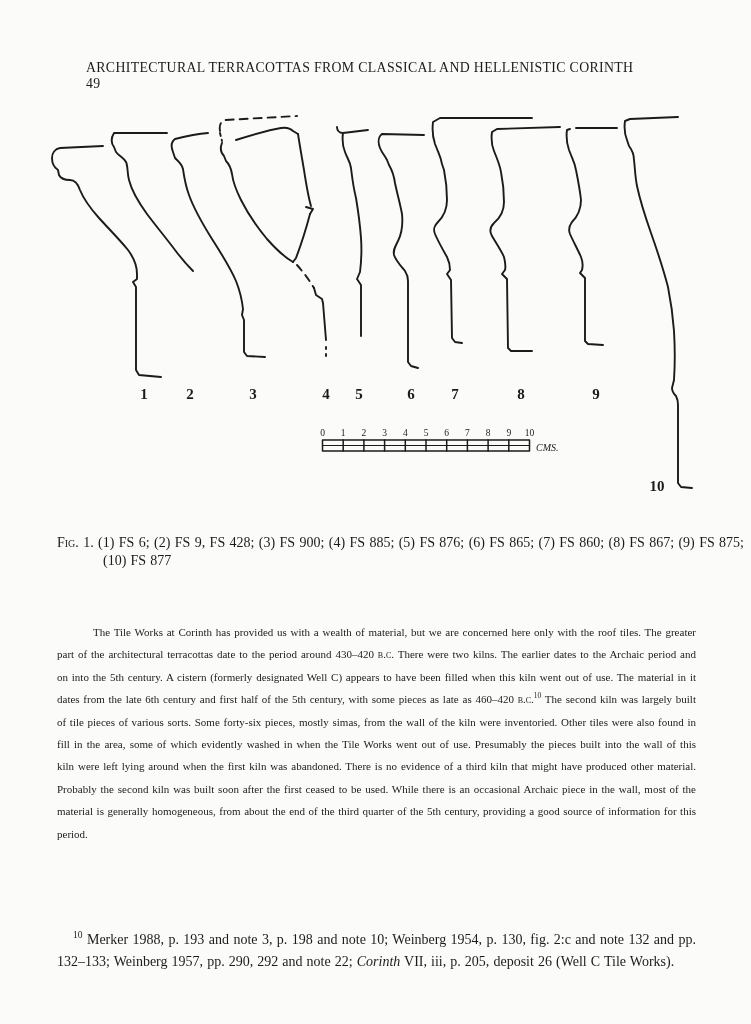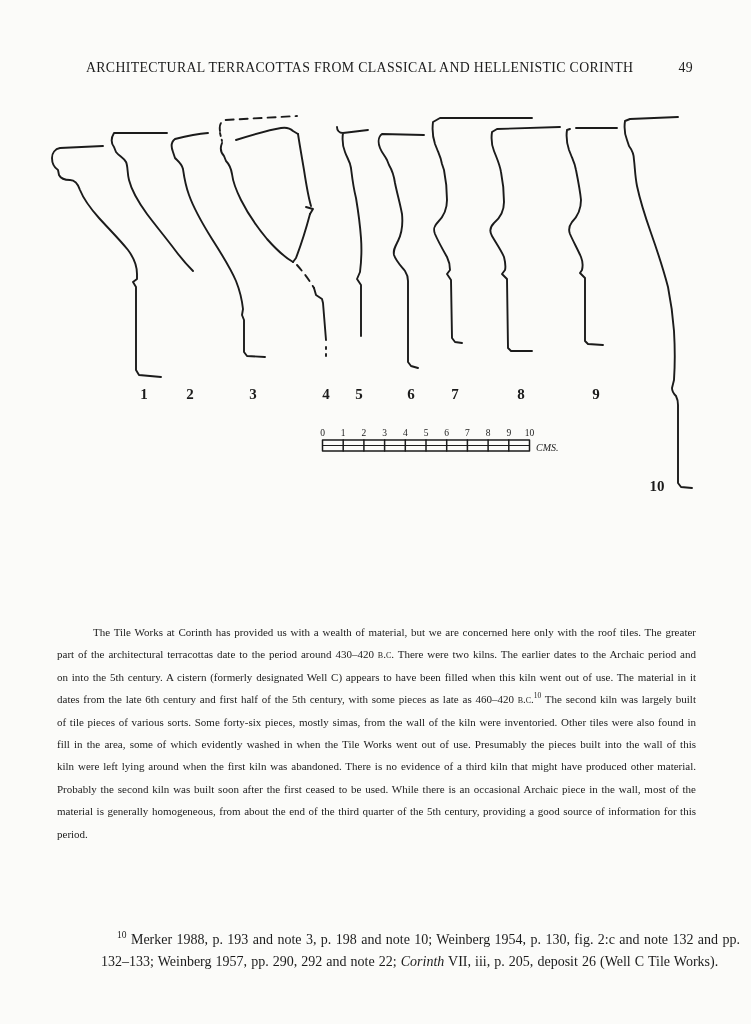--- a/index.html
+++ b/index.html
@@ -4,41 +4,41 @@
 <style>
   html,body{margin:0;padding:0;background:#e8e8e8;}
   .page{
     position:relative;width:751px;height:1024px;margin:0 auto;
     background:#fbfbf9;color:#1b1b1b;overflow:hidden;
     font-family:"Liberation Serif", serif;
   }
   .pagehead{
     position:absolute;top:60px;left:86px;width:607px;
     display:flex;justify-content:space-between;align-items:baseline;
-    font-size:13.8px;letter-spacing:0.35px;white-space:nowrap;
+    font-size:13.8px;letter-spacing:0.35px;white-space:nowrap;flex-direction:column;
   }
   .figure-svg{position:absolute;top:0;left:0;width:751px;height:1024px;}
   .figure-svg text{font-family:"Liberation Serif", serif;fill:#1b1b1b;}
   .profile-num{font-size:15px;font-weight:bold;text-anchor:middle;}
   .scale-num{font-size:9.5px;text-anchor:middle;}
   .scale-unit{font-size:10px;font-style:italic;}
   .caption{
     position:absolute;top:534px;left:57px;width:641px;
     font-size:14px;line-height:18px;text-align:justify;
     padding-left:46px;text-indent:-46px;word-spacing:0.05em;
   }
   .body-text{
     position:absolute;top:621px;left:57px;width:639px;
     font-size:11px;line-height:22.4px;text-align:justify;
     text-indent:36px;word-spacing:0.07em;
   }
   .footnote{
     position:absolute;top:929px;left:57px;width:639px;
     font-size:14px;line-height:21.5px;text-align:justify;
-    text-indent:16px;word-spacing:0.04em;margin-left:44px;
+    text-indent:16px;word-spacing:0.04em;
   }
   .sup{vertical-align:super;font-size:68%;line-height:0;}
   .italic{font-style:italic;}
   .smallcaps{font-variant:small-caps;}
 </style>
 </head>
 <body>
 
 <div class="page">
 
@@ -128,18 +128,19 @@
       <text class="scale-num" x="426" y="436">5</text>
       <text class="scale-num" x="446.7" y="436">6</text>
       <text class="scale-num" x="467.4" y="436">7</text>
       <text class="scale-num" x="488.1" y="436">8</text>
       <text class="scale-num" x="508.8" y="436">9</text>
       <text class="scale-num" x="529.5" y="436">10</text>
       <text class="scale-unit" x="536" y="451">CMS.</text>
     </g>
   </svg>
 
+  <div class="caption"><span class="smallcaps">Fig.</span><span> 1. (1) FS 6; (2) FS 9, FS 428; (3) FS 900; (4) FS 885; (5) FS 876; (6) FS 865; (7) FS 860; (8) FS 867; (9) FS 875; (10) FS 877</span></div>
 
   <div class="body-text"><span>The Tile Works at Corinth has provided us with a wealth of material, but we are concerned here only with the roof tiles. The greater part of the architectural terracottas date to the period around 430–420 </span><span class="smallcaps">b.c.</span><span> There were two kilns. The earlier dates to the Archaic period and on into the 5th century. A cistern (formerly designated Well C) appears to have been filled when this kiln went out of use. The material in it dates from the late 6th century and first half of the 5th century, with some pieces as late as 460–420 </span><span class="smallcaps">b.c.</span><span class="sup">10</span><span> The second kiln was largely built of tile pieces of various sorts. Some forty-six pieces, mostly simas, from the wall of the kiln were inventoried. Other tiles were also found in fill in the area, some of which evidently washed in when the Tile Works went out of use. Presumably the pieces built into the wall of this kiln were left lying around when the first kiln was abandoned. There is no evidence of a third kiln that might have produced other material. Probably the second kiln was built soon after the first ceased to be used. While there is an occasional Archaic piece in the wall, most of the material is generally homogeneous, from about the end of the third quarter of the 5th century, providing a good source of information for this period.</span></div>
 
   <div class="footnote"><span class="sup">10</span><span> Merker 1988, p. 193 and note 3, p. 198 and note 10; Weinberg 1954, p. 130, fig. 2:c and note 132 and pp. 132–133; Weinberg 1957, pp. 290, 292 and note 22; </span><span class="italic">Corinth</span><span> VII, iii, p. 205, deposit 26 (Well C Tile Works).</span></div>
 
 </div>
 
 </body></html>

